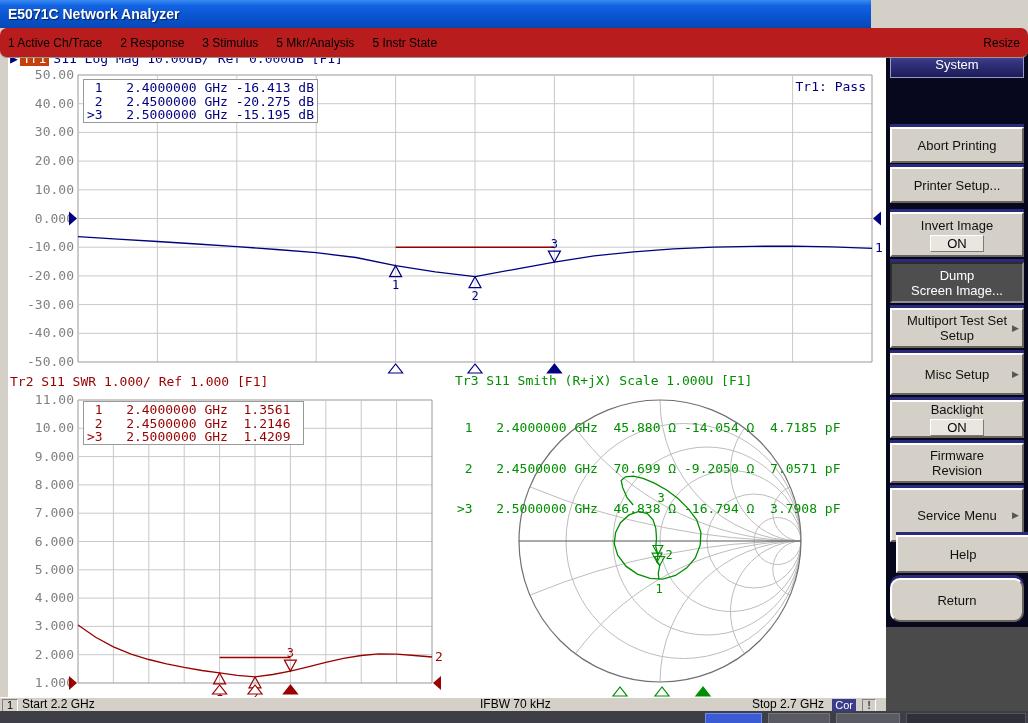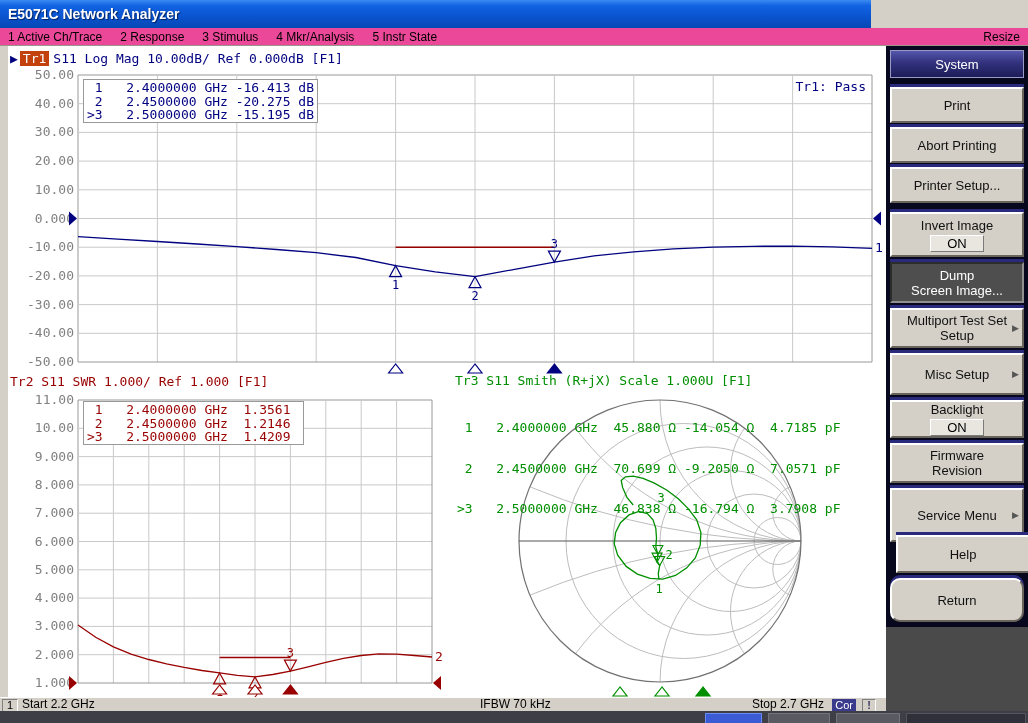--- a/index.html
+++ b/index.html
@@ -9,23 +9,23 @@
     -webkit-font-smoothing:none;
   }
   
   .titlebar{
     position:absolute;left:0;top:0;width:871px;height:28px;box-sizing:border-box;
     background:linear-gradient(180deg,#3a8bf2 0%,#1263e2 20%,#0a55d2 55%,#0747b4 100%);
     color:#fff;font-weight:bold;font-size:14px;line-height:28px;padding-left:8px;
     text-shadow:1px 1px 1px #01215e;z-index:5;
   }
   .menubar{
-    position:absolute;left:0;top:28px;width:1028px;height:18px;box-sizing:border-box;
-    background:#ec4899;border-bottom:1px solid #9a968e;
-    display:flex;align-items:center;gap:18px;padding:0 8px;font-size:12px;color:#000;z-index:5;
+    position:absolute;left:0;top:28px;width:1028px;height:30px;box-sizing:border-box;
+    background:#b91c1c;border-bottom:1px solid #9a968e;
+    display:flex;align-items:center;gap:18px;padding:0 8px;font-size:12px;color:#000;z-index:5;border-radius:7px;
   }
   .menubar .spacer{flex:1;}
   .menu-item{cursor:default;}
   
   .screen-edge{position:absolute;left:0;top:46px;width:8px;height:651px;background:#d4d0c8;border-right:1px solid #8a867e;z-index:0;}
   .screen{position:absolute;left:8px;top:46px;width:878px;height:651px;background:#ffffff;z-index:0;}
   #overlay{position:absolute;left:0;top:0;width:1028px;height:723px;z-index:1;pointer-events:none;}
   .itext{
     position:absolute;z-index:2;white-space:pre;
     font-family:"DejaVu Sans Mono",monospace;font-size:13px;line-height:13.5px;
@@ -84,21 +84,21 @@
 </head>
 <body>
 
 <div class="titlebar">
   <span>E5071C Network Analyzer</span>
 </div>
 <div class="menubar">
   <span class="menu-item">1 Active Ch/Trace</span>
   <span class="menu-item">2 Response</span>
   <span class="menu-item">3 Stimulus</span>
-  <span class="menu-item">4 Mkr/Analysis</span>
+  <span class="menu-item">5 Mkr/Analysis</span>
   <span class="menu-item">5 Instr State</span>
   <span class="spacer"></span>
   <span class="menu-item">Resize</span>
 </div>
 
 <div class="screen-edge"></div>
 <div class="screen"></div>
 <svg id="overlay" xmlns="http://www.w3.org/2000/svg" viewBox="0 0 1028 723">
     <g>
       <g>
@@ -277,23 +277,20 @@
 <div class="itext" id="tr3-lines">
   <div class="mline"> 1   2.4000000 GHz  45.880 Ω -14.054 Ω  4.7185 pF</div>
   <div class="mline"> 2   2.4500000 GHz  70.699 Ω -9.2050 Ω  7.0571 pF</div>
   <div class="mline">&gt;3   2.5000000 GHz  46.838 Ω -16.794 Ω  3.7908 pF</div>
 </div>
 
 <div class="sidebar" id="sidebar">
     <div class="skey header" style="top: 4px; height: 28px;">
       <div>System</div>
     </div>
-    <div class="skey" style="top: 41px; height: 36px;">
-      <div>Print</div>
-    </div>
     <div class="skey" style="top: 81px; height: 36px;">
       <div>Abort Printing</div>
     </div>
     <div class="skey" style="top: 121px; height: 36px;">
       <div>Printer Setup...</div>
     </div>
     <div class="skey" style="top: 166px; height: 45px;">
       <div>Invert Image</div>
       <div class="state">ON</div>
     </div>

